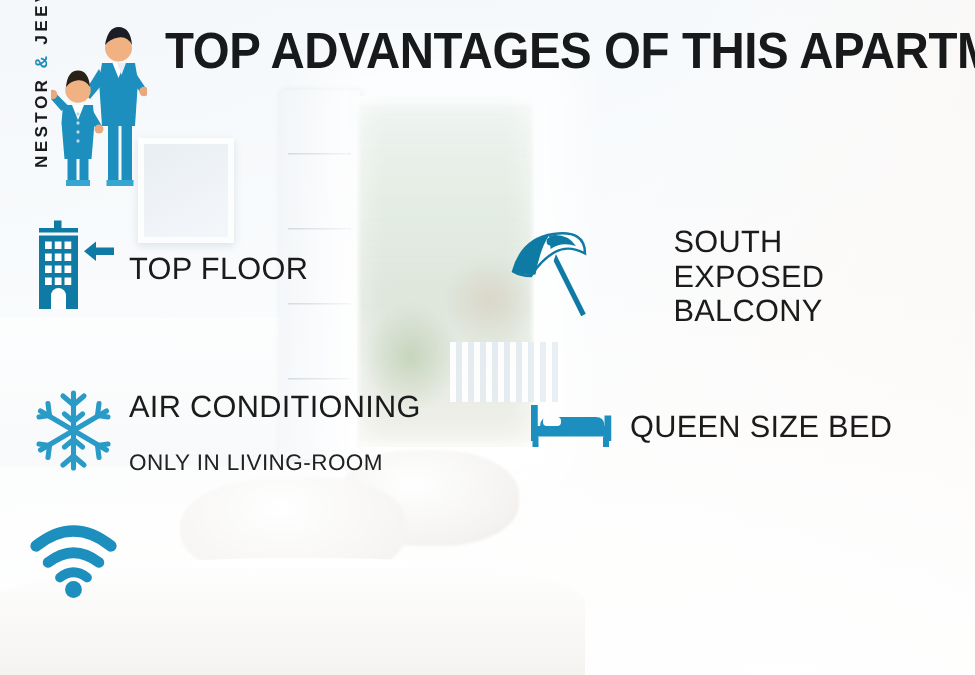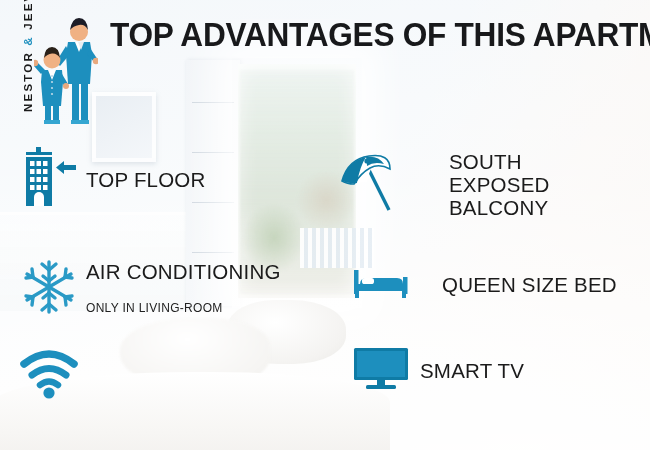--- a/index.html
+++ b/index.html
@@ -179,33 +179,33 @@
   .feature .label {
     font-size: 20.5px;
     line-height: 23px;
     color: #1b1b1b;
     letter-spacing: 0.2px;
     white-space: nowrap;
     font-family: "Liberation Sans", sans-serif;
   }
   .feature .label.two-line { white-space: normal; max-width: 210px; margin-left: 45px; }
   .feature .sub {
-    font-size: 12px;
+    font-size: 15px;
     line-height: 13px;
     color: #222222;
     letter-spacing: 0.3px;
     margin-top: 19px;
     font-family: "Liberation Sans", sans-serif;
   }
 
   
   #f-top-floor   { left: 18px;  top: 4px;   }
   #f-balcony     { left: 336px; top: 8px;   }
   #f-aircon      { left: 18px;  top: 114px; }
-  #f-bed         { left: 352px; top: 122px; gap: 22px; }
+  #f-bed         { left: 352px; top: 122px; }
   #f-wifi        { left: 18px;  top: 208px; }
   #f-tv          { left: 352px; top: 204px; }
 </style>
 </head>
 <body>
 
 <div id="infographic">
 
   <div class="bg-photo">
     <div class="bg-frame"></div>
@@ -379,28 +379,15 @@
           <g fill="none" stroke="#1d8fbe" stroke-linecap="round">
             <path d="M6 14 q25 -20 50 0" stroke-width="7.5"></path>
             <path d="M14 25 q17 -13 34 0" stroke-width="7"></path>
             <path d="M22 35 q9 -7 18 0" stroke-width="6.5"></path>
           </g>
           <circle cx="31" cy="43" r="5.6" fill="#1d8fbe"></circle>
         </svg>
       </div>
     </div>
 
-    <div class="feature" id="f-tv">
-      <div class="ico">
-        <svg width="62" height="48" viewBox="0 0 62 48">
-          <rect x="2" y="2" width="54" height="32" rx="1.5" fill="#0f7ba5"></rect>
-          <rect x="5" y="5" width="48" height="26" fill="#1d8fbe"></rect>
-          <rect x="25" y="34" width="8" height="5" fill="#0f7ba5"></rect>
-          <rect x="14" y="39" width="30" height="4" rx="1.6" fill="#0f7ba5"></rect>
-        </svg>
-      </div>
-      <div class="txt">
-        <div class="label">SMART TV</div>
-      </div>
-    </div>
 
   </div>
 </div>
 
 </body></html>

